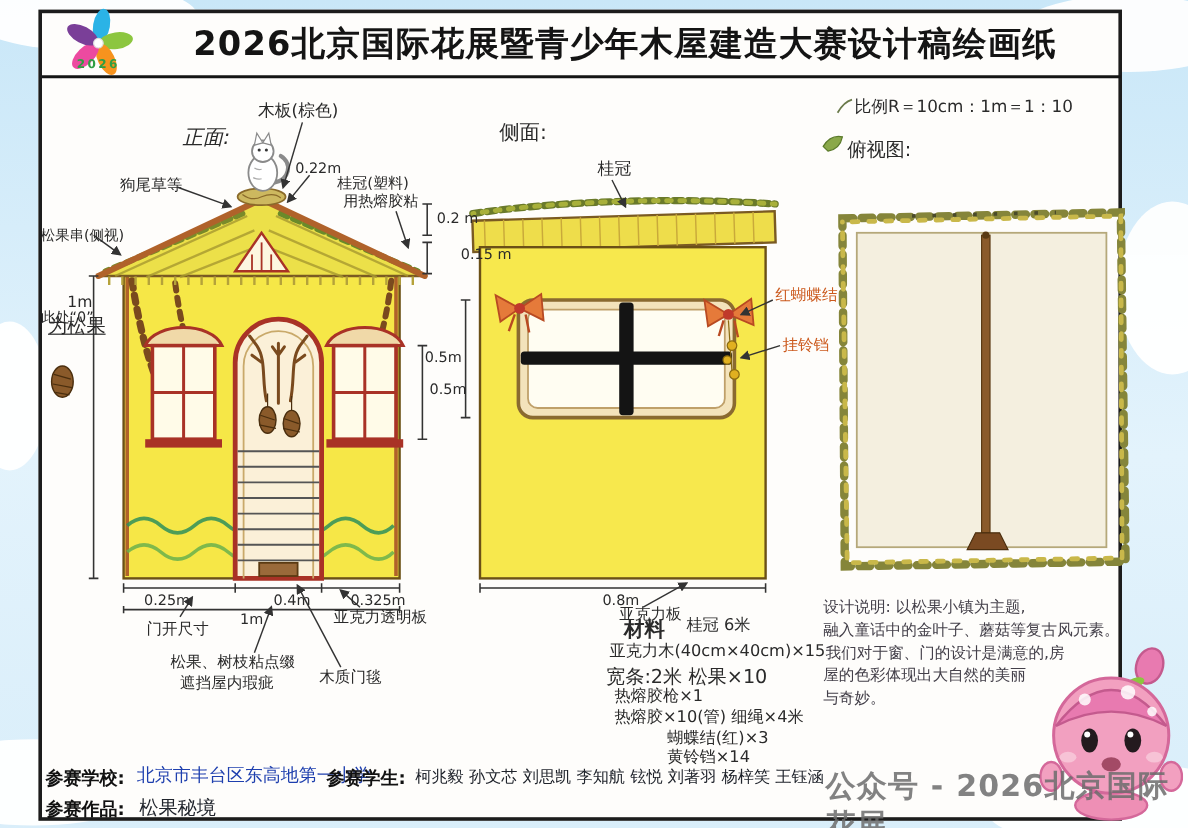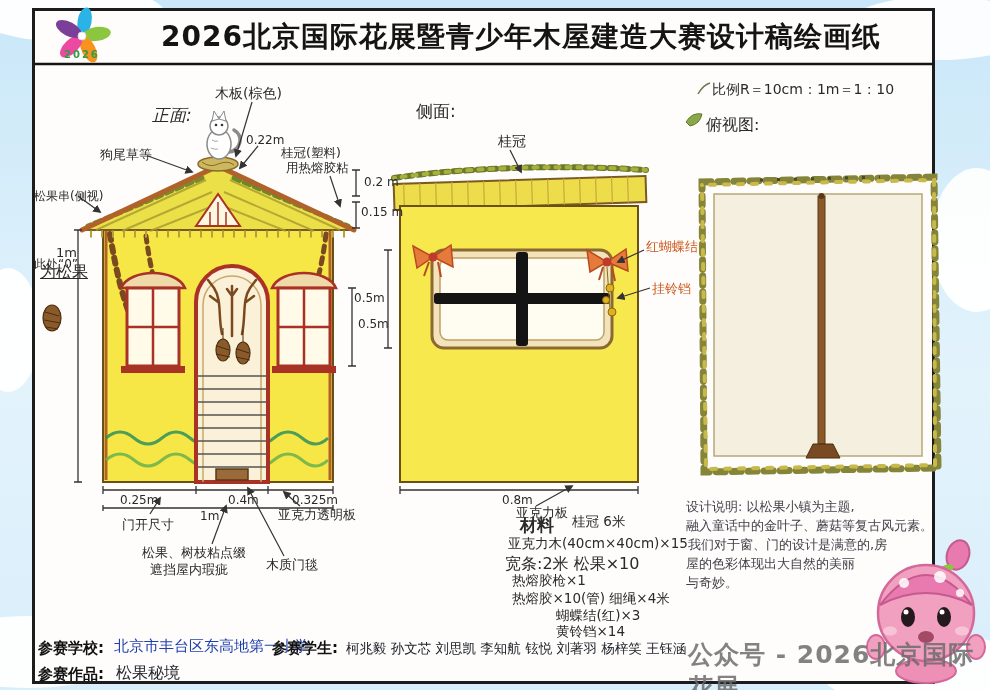--- a/index.html
+++ b/index.html
@@ -277,21 +277,21 @@
   <div class="title">2026北京国际花展暨青少年木屋建造大赛设计稿绘画纸</div>
   <div class="logo-year">2026</div>
 
   <div class="lbl" style="left:152px;top:106px;font-size:17px;font-style:italic;">正面:</div>
   <div class="lbl" style="left:215px;top:86px;font-size:14px;">木板(棕色)</div>
   <div class="lbl" style="left:100px;top:148px;font-size:13px;">狗尾草等</div>
   <div class="lbl" style="left:246px;top:134px;font-size:12px;">0.22m</div>
   <div class="lbl" style="left:281px;top:146px;font-size:12.5px;">桂冠(塑料)</div>
   <div class="lbl" style="left:286px;top:161px;font-size:12.5px;">用热熔胶粘</div>
   <div class="lbl" style="left:364px;top:176px;font-size:12px;">0.2 m</div>
-  <div class="lbl" style="left:361px;top:206px;font-size:12px;">0.15 m</div>
+  <div class="lbl" style="left:384px;top:206px;font-size:12px;">0.15 m</div>
   <div class="lbl" style="left:56px;top:246px;font-size:13px;">1m</div>
   <div class="lbl" style="left:34px;top:190px;font-size:12px;">松果串(侧视)</div>
   <div class="lbl" style="left:34px;top:258px;font-size:12px;">此处“0”</div>
   <div class="lbl" style="left:40px;top:263px;font-size:16px;text-decoration:underline;">为松果</div>
   <div class="lbl" style="left:358px;top:318px;font-size:12px;">0.5m</div>
   <div class="lbl" style="left:120px;top:494px;font-size:12px;">0.25m</div>
   <div class="lbl" style="left:200px;top:510px;font-size:12px;">1m</div>
   <div class="lbl" style="left:228px;top:494px;font-size:12px;">0.4m</div>
   <div class="lbl" style="left:292px;top:494px;font-size:12px;">0.325m</div>
   <div class="lbl" style="left:122px;top:518px;font-size:13px;">门开尺寸</div>

